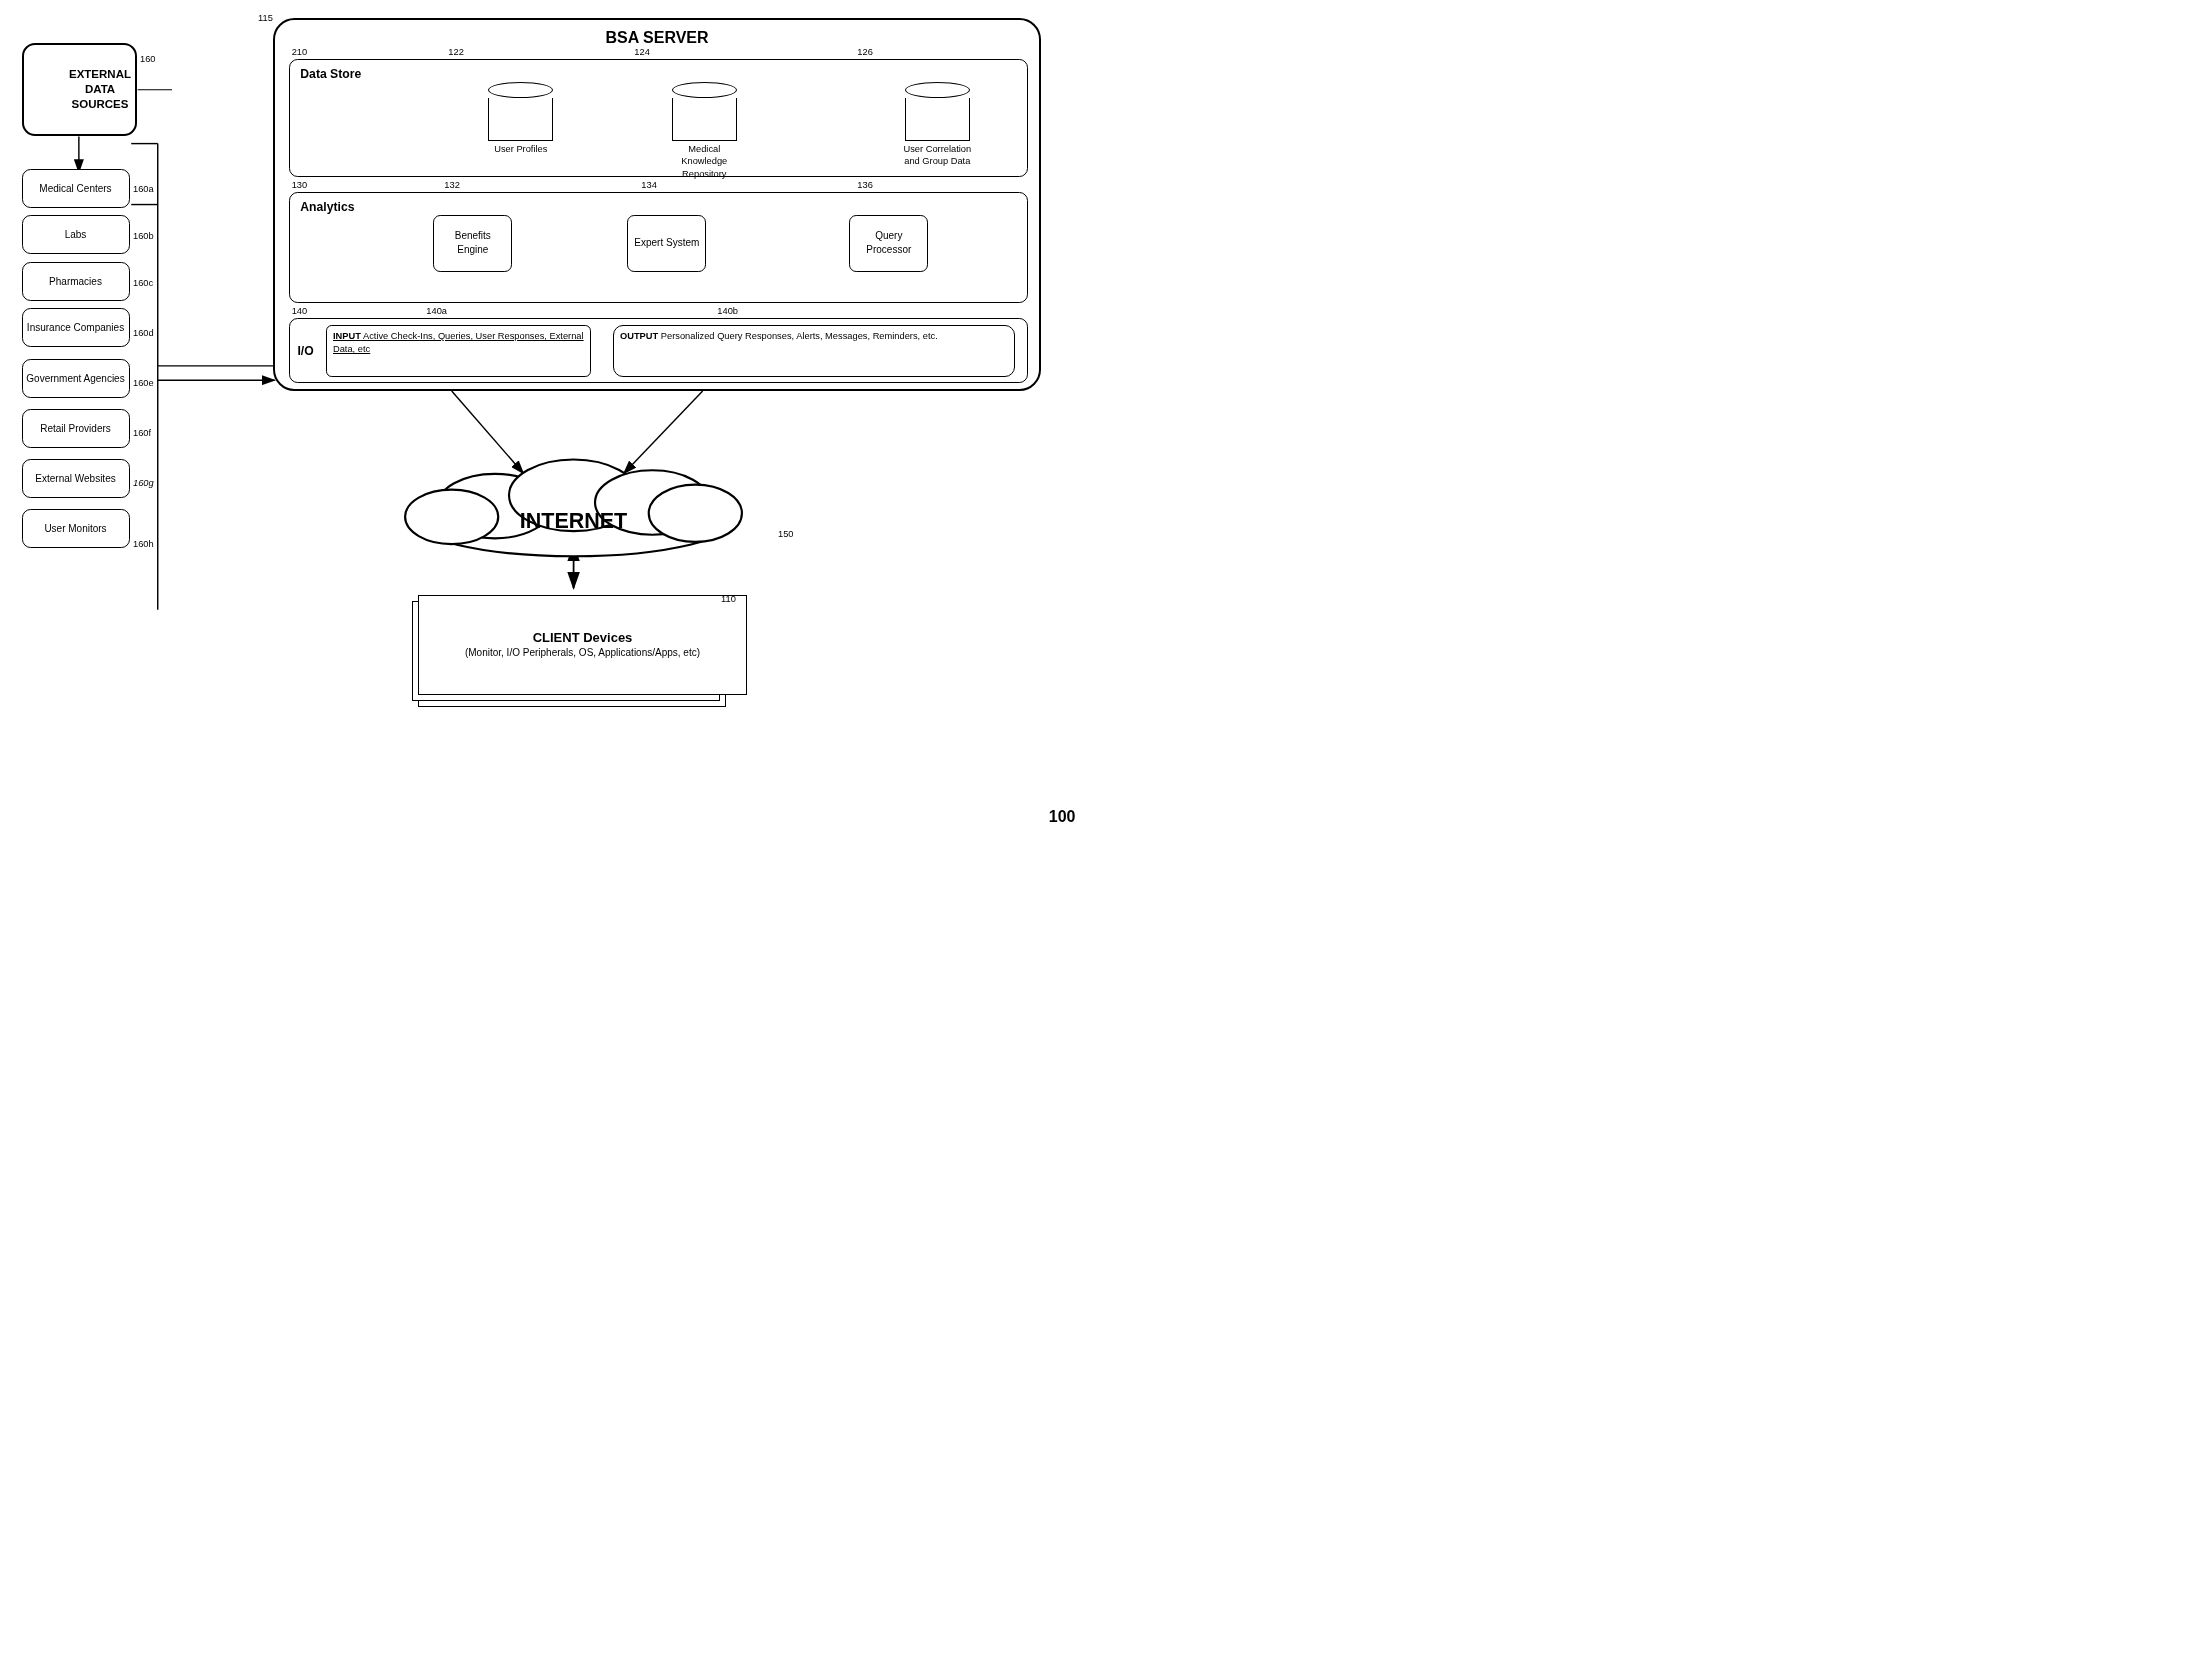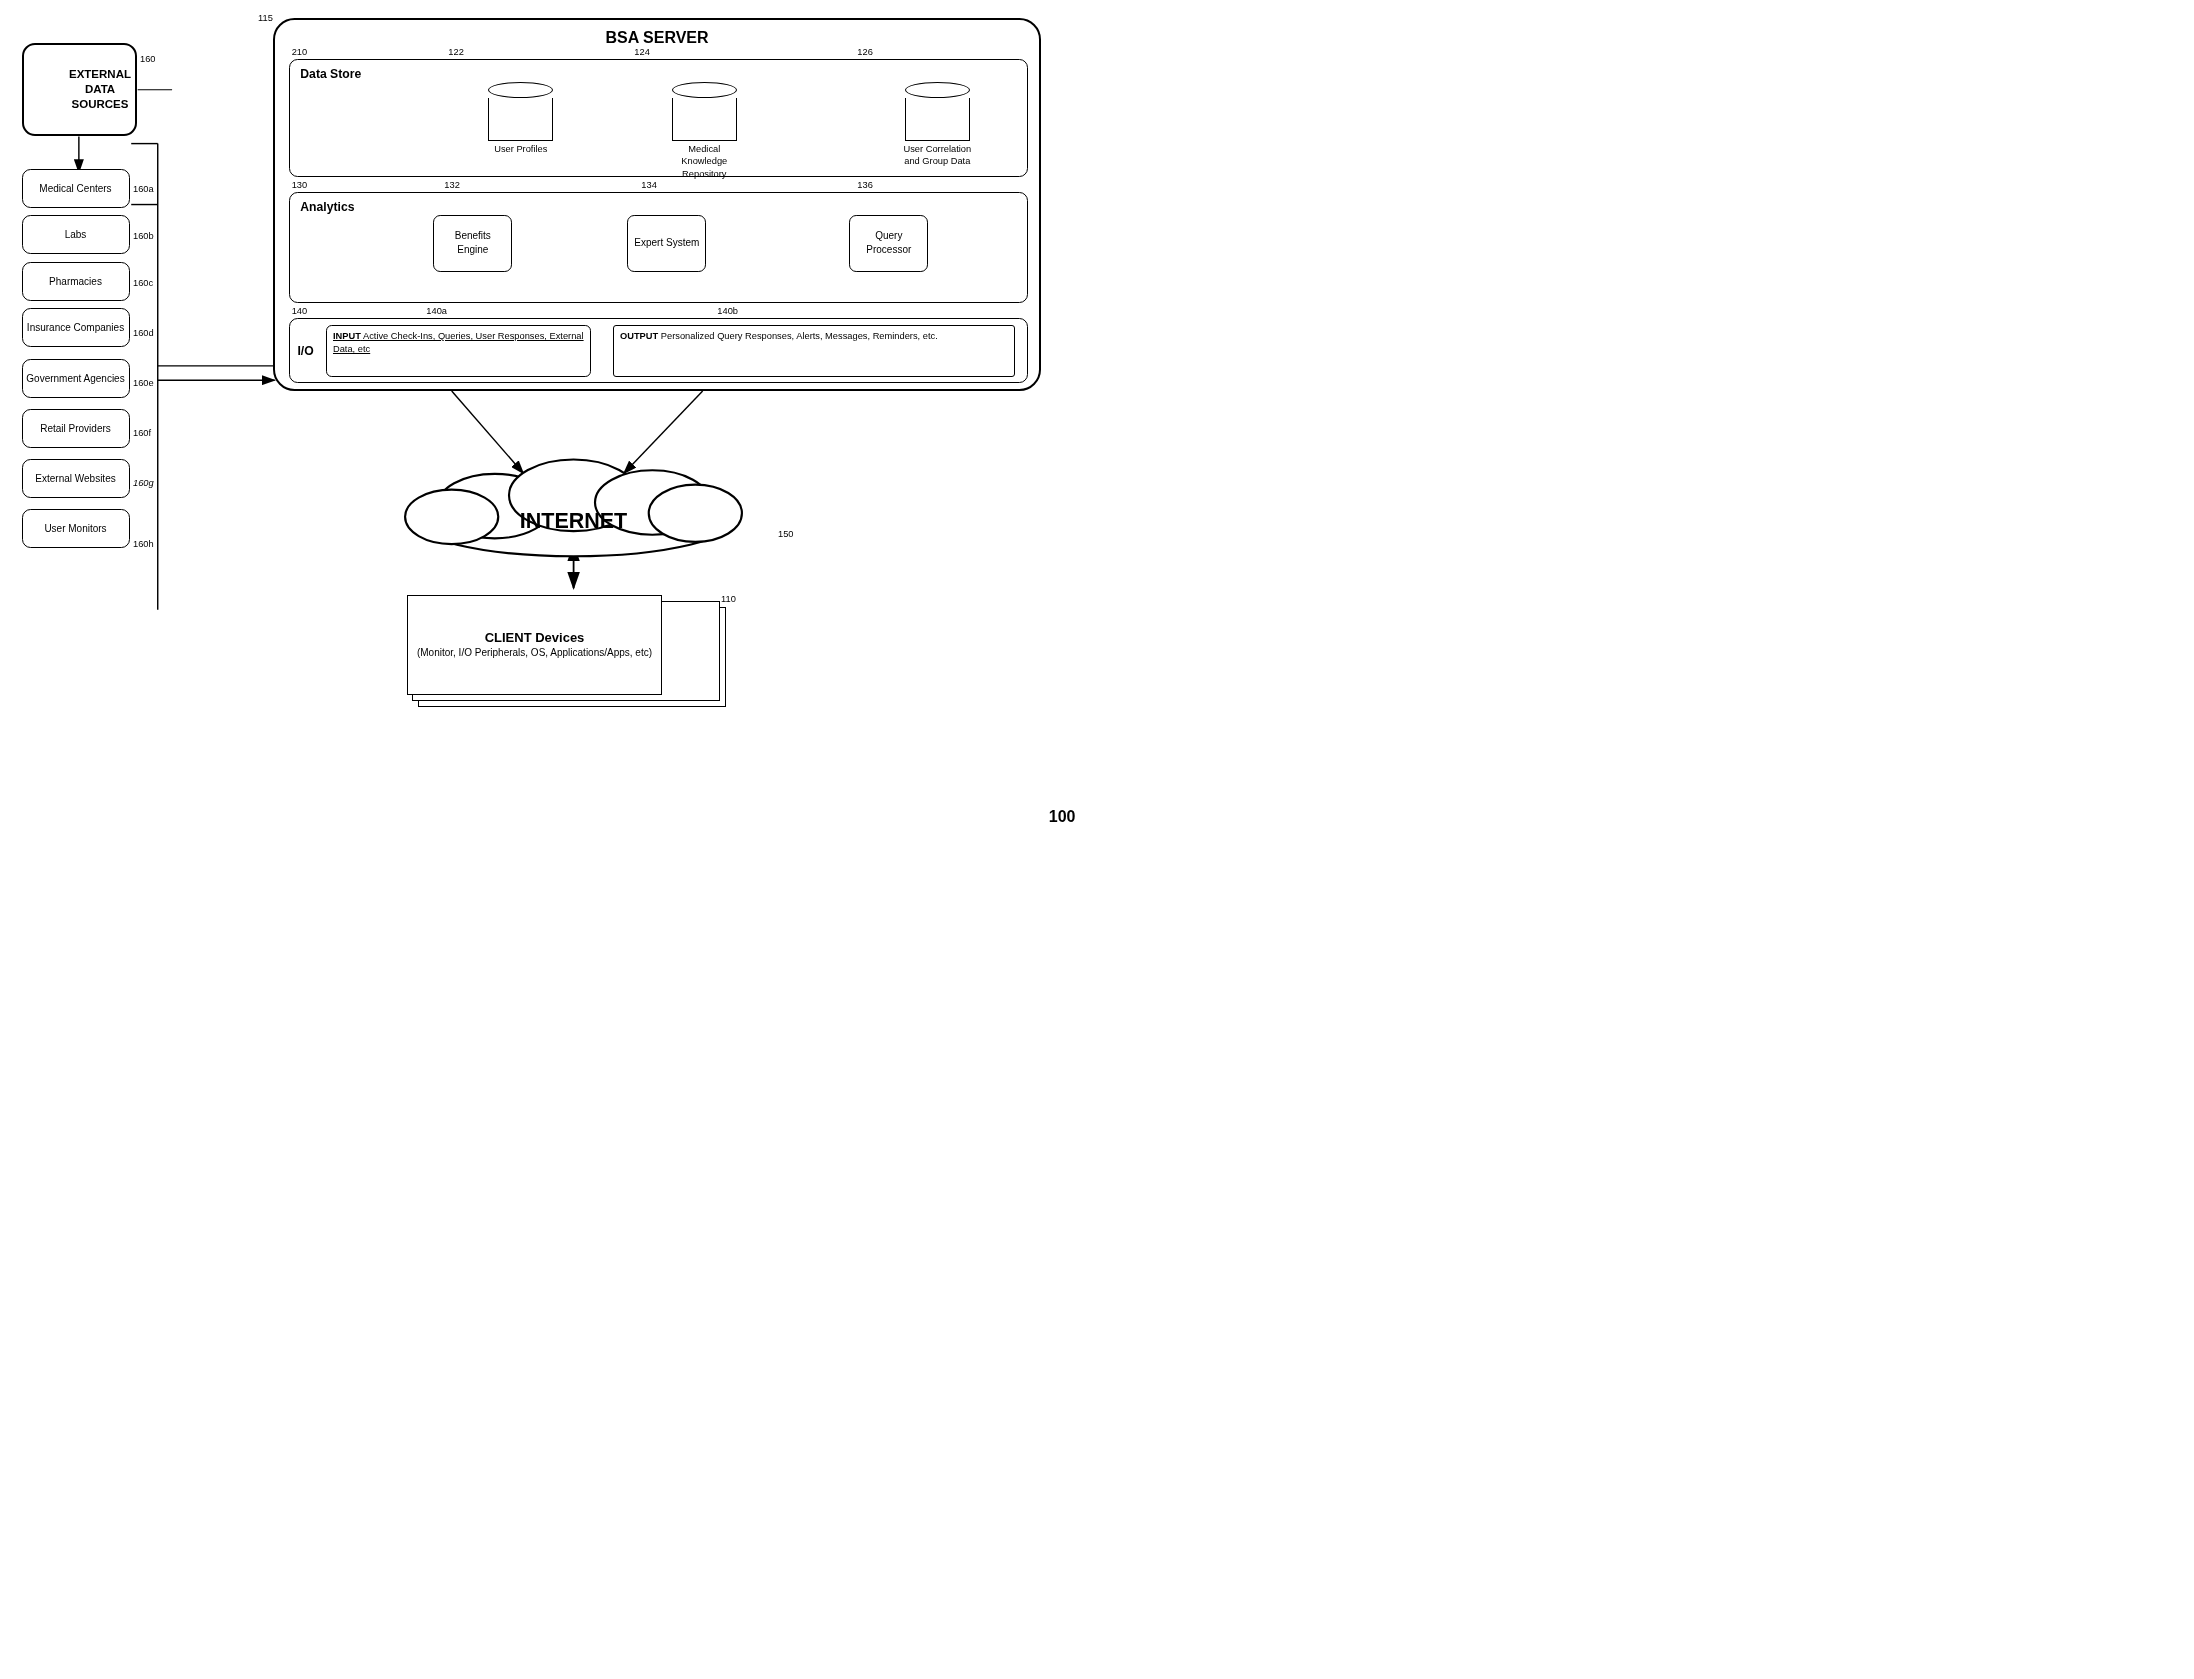--- a/index.html
+++ b/index.html
@@ -195,21 +195,21 @@
       line-height: 1.4;
       text-decoration: underline;
     }
     .io-output-box {
       position: absolute;
       left: 323px;
       top: 5.7px;
       width: 402px;
       height: 52px;
       border: 1.4px solid #000;
-      border-radius: 3px;
+      border-radius: 10px;
       background: #fff;
       font-size: 9.3px;
       padding: 4.3px 5.7px;
       line-height: 1.4;
     }
     
     .page-num {
       position: absolute;
       bottom: 14.3px;
       right: 21.5px;
@@ -377,21 +377,21 @@
       <ellipse cx="100" cy="100" rx="65" ry="38"></ellipse>
     </g>
     <text x="270" y="115" text-anchor="middle" font-size="30" font-weight="bold" fill="#000" stroke="none">INTERNET</text>
   </svg>
 
   <div class="ref-num" style="left:778px; top:529px;">150</div>
 
   <div style="position:absolute; left:418px; top:607px; width:308px; height:100px; border:1.4px solid #000; background:#fff;"></div>
   <div style="position:absolute; left:412px; top:601px; width:308px; height:100px; border:1.4px solid #000; background:#fff;"></div>
 
-  <div style="position:absolute; left:407px; top:595px; width:255px; height:100px; border:1.4px solid #000; background:#fff; display:flex; flex-direction:column; align-items:center; justify-content:center;">
+  <div style="position:absolute; left:418px; top:595px; width:329px; height:100px; border:1.4px solid #000; background:#fff; display:flex; flex-direction:column; align-items:center; justify-content:center;">
     <div style="font-weight:bold; font-size:13px;">CLIENT Devices</div>
     <div style="font-size:10px; text-align:center; line-height:1.5;">(Monitor, I/O Peripherals, OS, Applications/Apps, etc)</div>
   </div>
 
   <div class="ref-num" style="left:721px; top:594px;text-align:center;">110</div>
 
   <div class="page-num">100</div>
 
 </div>
 

